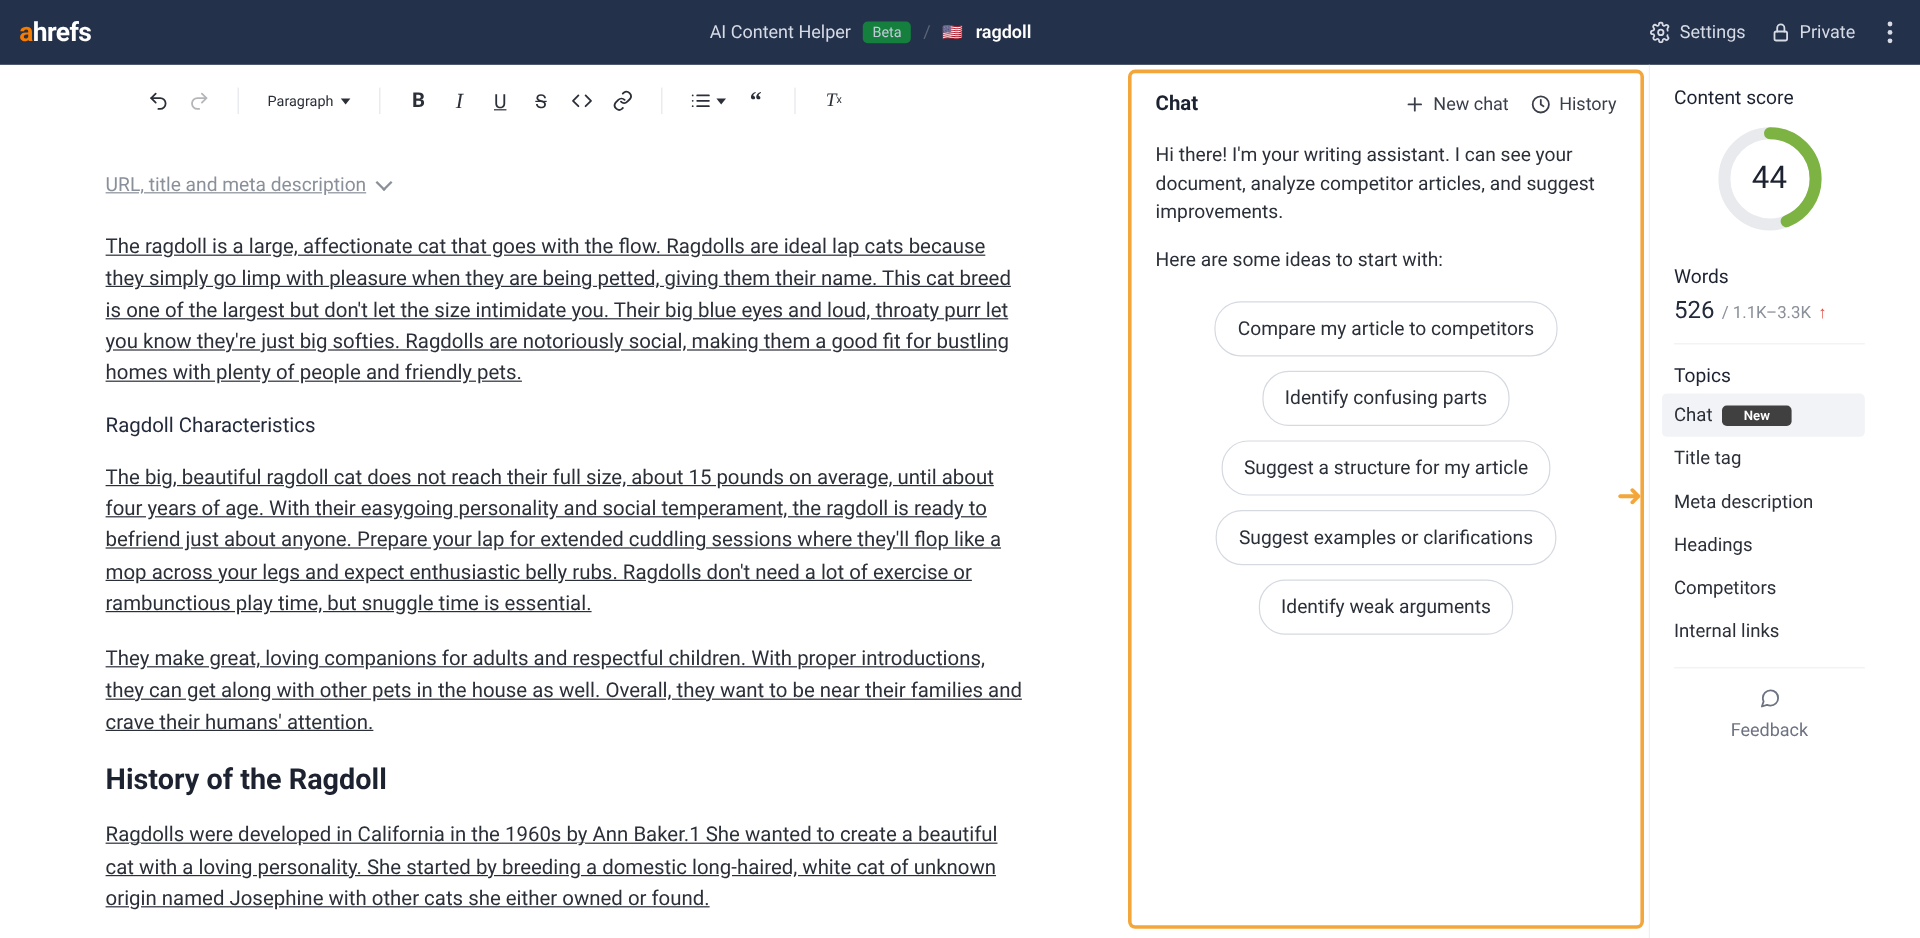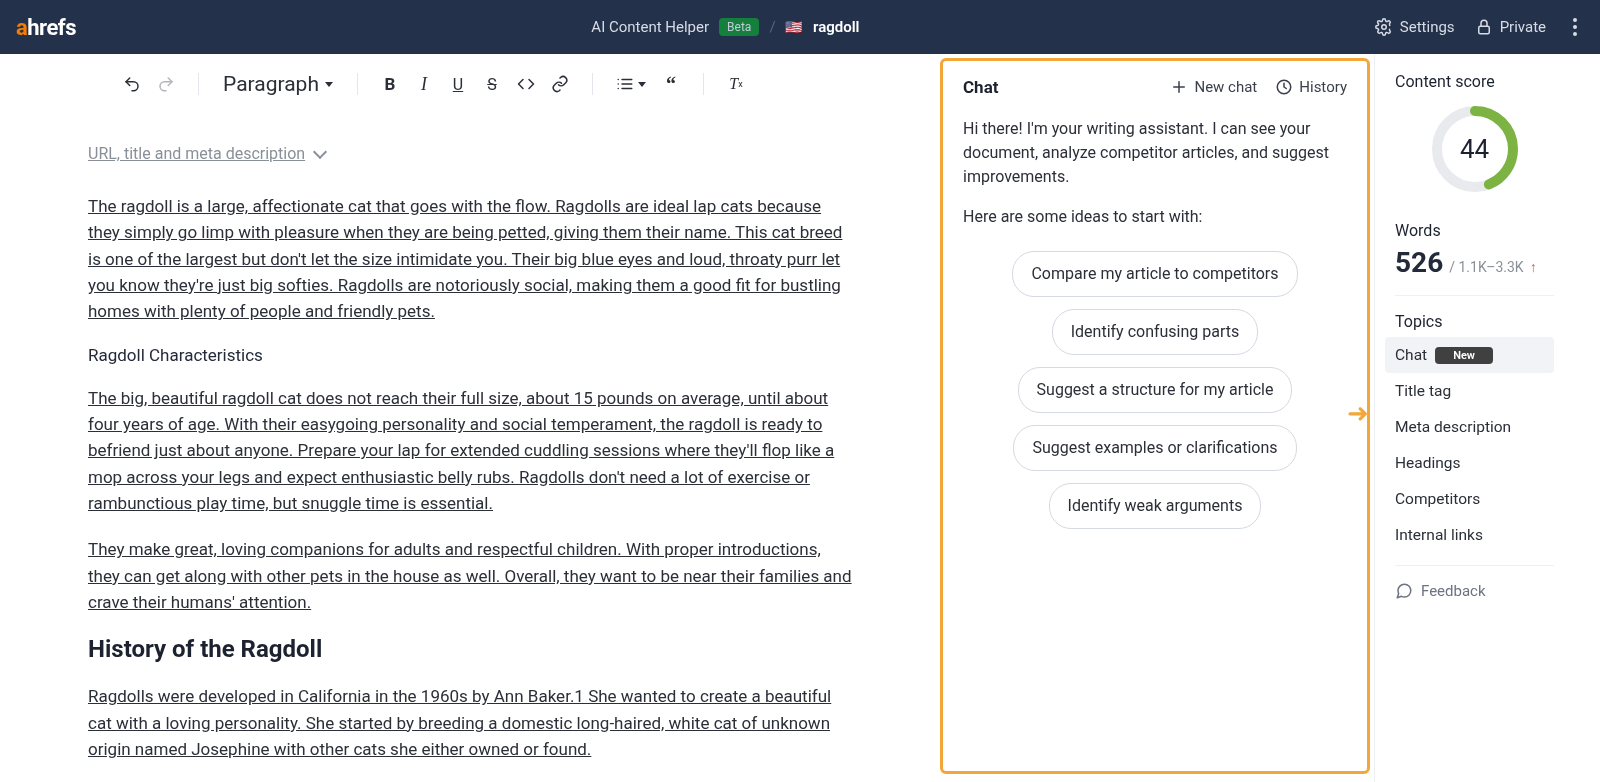--- a/index.html
+++ b/index.html
@@ -17,21 +17,21 @@
 .topright .item { display:flex; align-items:center; gap:7px; cursor:pointer; }
 .ico { display:inline-flex; align-items:center; justify-content:center; }
 .kebab { width:18px; display:flex; flex-direction:column; align-items:center; gap:3px; cursor:pointer; }
 .kebab span { width:4px; height:4px; background:#d6dbe6; border-radius:50%; }
 
 .main { display:flex; height:calc(782px - 54px); }
 .editor-wrap { flex:0 0 940px; display:flex; flex-direction:column; }
 .toolbar { height:60px; display:flex; align-items:center; padding:0 110px 0 118px; gap:6px; color:#3a3f4a; }
 .toolbar .sep { width:1px; height:22px; background:#e4e6eb; margin:0 12px; }
 .tb-btn { width:28px; height:28px; display:flex; align-items:center; justify-content:center; cursor:pointer; color:#2b2f38; }
-.tb-select { display:flex; align-items:center; gap:6px; cursor:pointer; font-size:21px; color:#2b2f38; padding:0 6px; }
+.tb-select { display:flex; align-items:center; gap:6px; cursor:pointer; font-size:12px; color:#2b2f38; padding:0 6px; }
 .caret-down { width:0; height:0; border-left:4px solid transparent; border-right:4px solid transparent; border-top:5px solid #2b2f38; }
 
 .doc-scroll { flex:1; overflow-y:auto; position:relative; }
 .doc-scroll::-webkit-scrollbar { width:10px; }
 .doc-scroll::-webkit-scrollbar-thumb { background:#c9ccd3; border-radius:5px; }
 .doc { padding:0 88px 60px 88px; }
 .seo-expand { display:flex; align-items:center; gap:10px; color:#8a9099; font-size:16px; margin:30px 0 30px 0; cursor:pointer;text-decoration:underline; }
 .chev { width:10px; height:10px; border-right:2px solid #8a9099; border-bottom:2px solid #8a9099; transform:rotate(45deg); margin-top:-4px; }
 .doc p { font-size:17px; line-height:1.55; color:#2b2f38; margin-bottom:20px;text-decoration:underline; }
 .doc h3 { font-size:17px; font-weight:400; margin-bottom:20px; }
@@ -47,29 +47,29 @@
 .chips { display:flex; flex-direction:column; align-items:center; }
 
 .side-panel { flex:0 0 200px; padding:18px 20px 0 20px; border-left:1px solid #eef0f3; position:relative; }
 .side-panel h4 { font-size:16px; font-weight:400; color:#1d2230; margin-bottom:14px; }
 .gauge-wrap { display:flex; justify-content:center; margin-bottom:28px; }
 .gauge { position:relative; width:88px; height:88px; }
 .gauge svg { transform:rotate(-90deg); }
 .gauge .num { position:absolute; inset:0; display:flex; align-items:center; justify-content:center; font-size:26px; font-weight:400; color:#1d2230; }
 .metric-label { font-size:16px; color:#1d2230; margin-bottom:6px; }
 .metric-val { display:flex; align-items:baseline; gap:6px; margin-bottom:16px; }
-.metric-val .big { font-size:28px; font-weight:700; }
+.metric-val .big { font-size:20px; font-weight:400; }
 .metric-val .range { font-size:14px; color:#8a9099; }
 .up-arrow { color:#e2544a; font-size:14px; }
 .divider { height:1px; background:#eef0f3; margin:12px 0 16px 0; }
 .nav-list { list-style:none; }
 .nav-list li { padding:9px 10px; font-size:15.5px; color:#2b2f38; cursor:pointer; border-radius:4px; display:flex; align-items:center; gap:8px; margin-left:-10px; }
 .nav-list li.active { background:#f2f3f6; }
 .new-badge { background:#404040; color:#fff; font-size:11px; padding:2px 18px; border-radius:4px; font-weight:600; }
-.feedback { display:flex; align-items:center; gap:8px; color:#6c7280; font-size:15px; cursor:pointer; margin-top:16px; }
+.feedback { display:flex; align-items:center; gap:8px; color:#6c7280; font-size:15px; cursor:pointer; margin-top:16px;flex-direction:column; }
 .arrow-annot { position:absolute; left:-28px; top:344px; color:#f3a63a; font-size:26px; }
 
 svg.icon { width:18px; height:18px; stroke:currentColor; fill:none; stroke-width:2; stroke-linecap:round; stroke-linejoin:round; }
 </style>
 </head>
 <body>
 
 <div class="topbar">
   <div class="logo">
     <span class="a">a</span>

